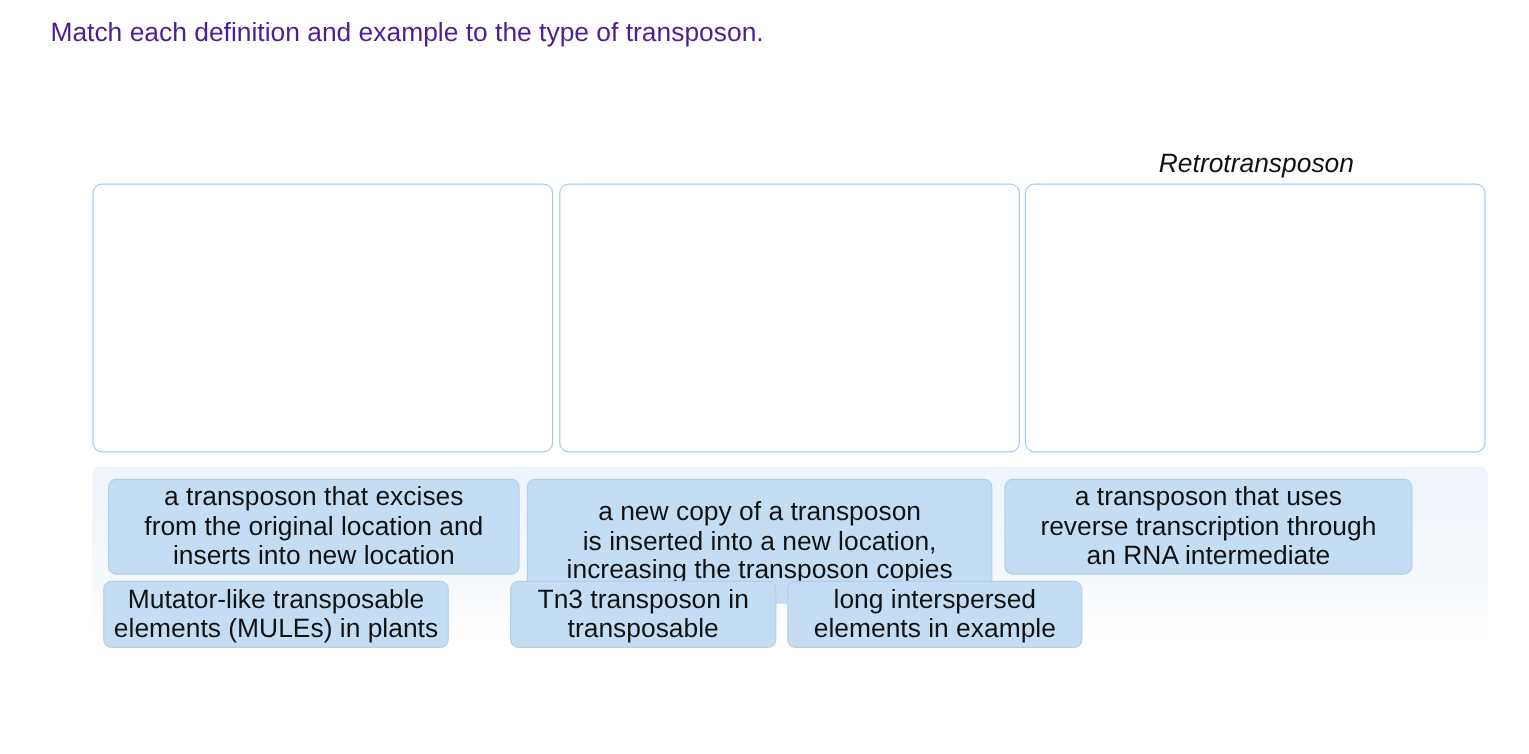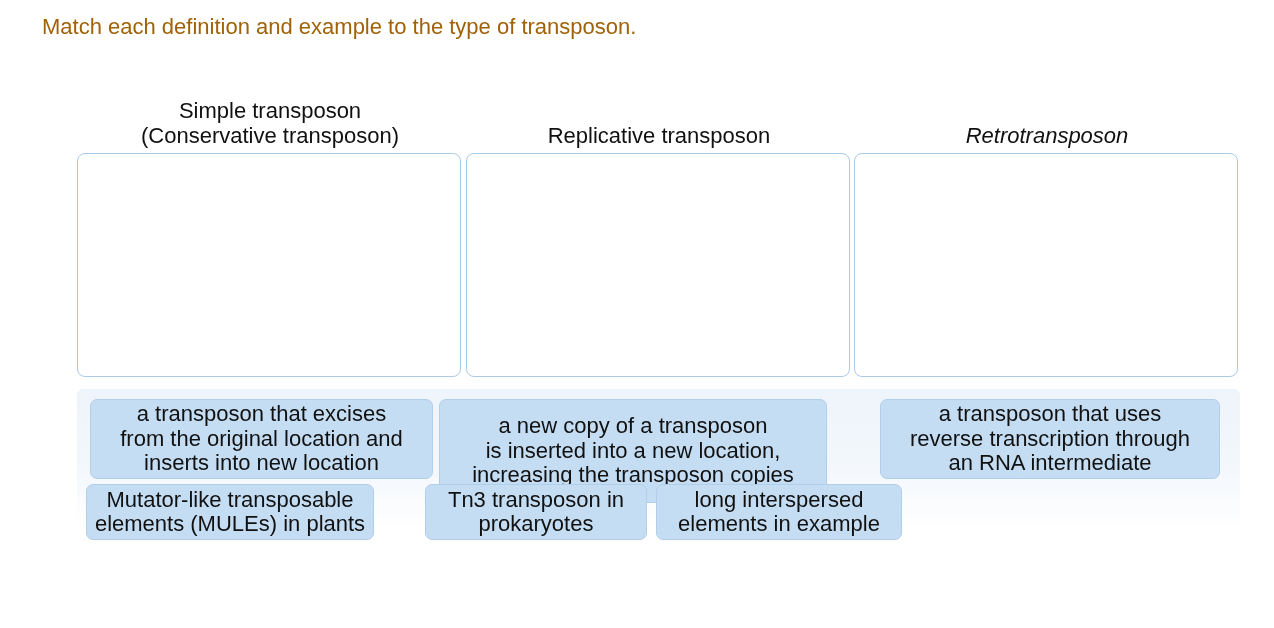--- a/index.html
+++ b/index.html
@@ -11,21 +11,21 @@
       font-family: "Liberation Sans", sans-serif;
       color: #111;
       overflow: hidden;
     }
     .instructions {
       position: absolute;
       left: 42px;
       top: 13px;
       font-size: 22px;
       line-height: 28px;
-      color: #a16207;
+      color: #4c1d95;
     }
     .headers {
       position: absolute;
       top: 94px;
       left: 77px;
       width: 1163px;
       height: 54px;
     }
     .col-header {
       position: absolute;
@@ -70,51 +70,48 @@
       cursor: grab;
     }
     .chip span { display: block; white-space: pre-line; }
   </style>
 </head>
 <body>
 
 <div class="instructions">Match each definition and example to the type of transposon.</div>
 
 <div class="headers">
-  <div class="col-header" style="left:0; white-space:pre-line;">Simple transposon
-(Conservative transposon)</div>
-  <div class="col-header" style="left:389px; white-space:pre-line;">Replicative transposon</div>
   <div class="col-header" style="left:777px; white-space:pre-line;font-style:italic;">Retrotransposon</div>
 </div>
 
 <div class="zone" style="left:77px;"></div>
 <div class="zone" style="left:466px;"></div>
 <div class="zone" style="left:854px;"></div>
 
 <div class="tray"></div>
 
 <div class="chip" style="left:90px; top:399px; width:343px; height:80px;">
   <span>a transposon that excises
 from the original location and
 inserts into new location</span>
 </div>
 <div class="chip" style="left:439px; top:399px; width:388px; height:104px;">
   <span>a new copy of a transposon
 is inserted into a new location,
 increasing the transposon copies</span>
 </div>
-<div class="chip" style="left:880px; top:399px; width:340px; height:80px;">
+<div class="chip" style="left:837px; top:399px; width:340px; height:80px;">
   <span>a transposon that uses
 reverse transcription through
 an RNA intermediate</span>
 </div>
 <div class="chip" style="left:86px; top:484px; width:288px; height:56px;">
   <span>Mutator-like transposable
 elements (MULEs) in plants</span>
 </div>
 <div class="chip" style="left:425px; top:484px; width:222px; height:56px;">
   <span>Tn3 transposon in
-prokaryotes</span>
+transposable</span>
 </div>
 <div class="chip" style="left:656px; top:484px; width:246px; height:56px;">
   <span>long interspersed
 elements in example</span>
 </div>
 
 </body></html>

